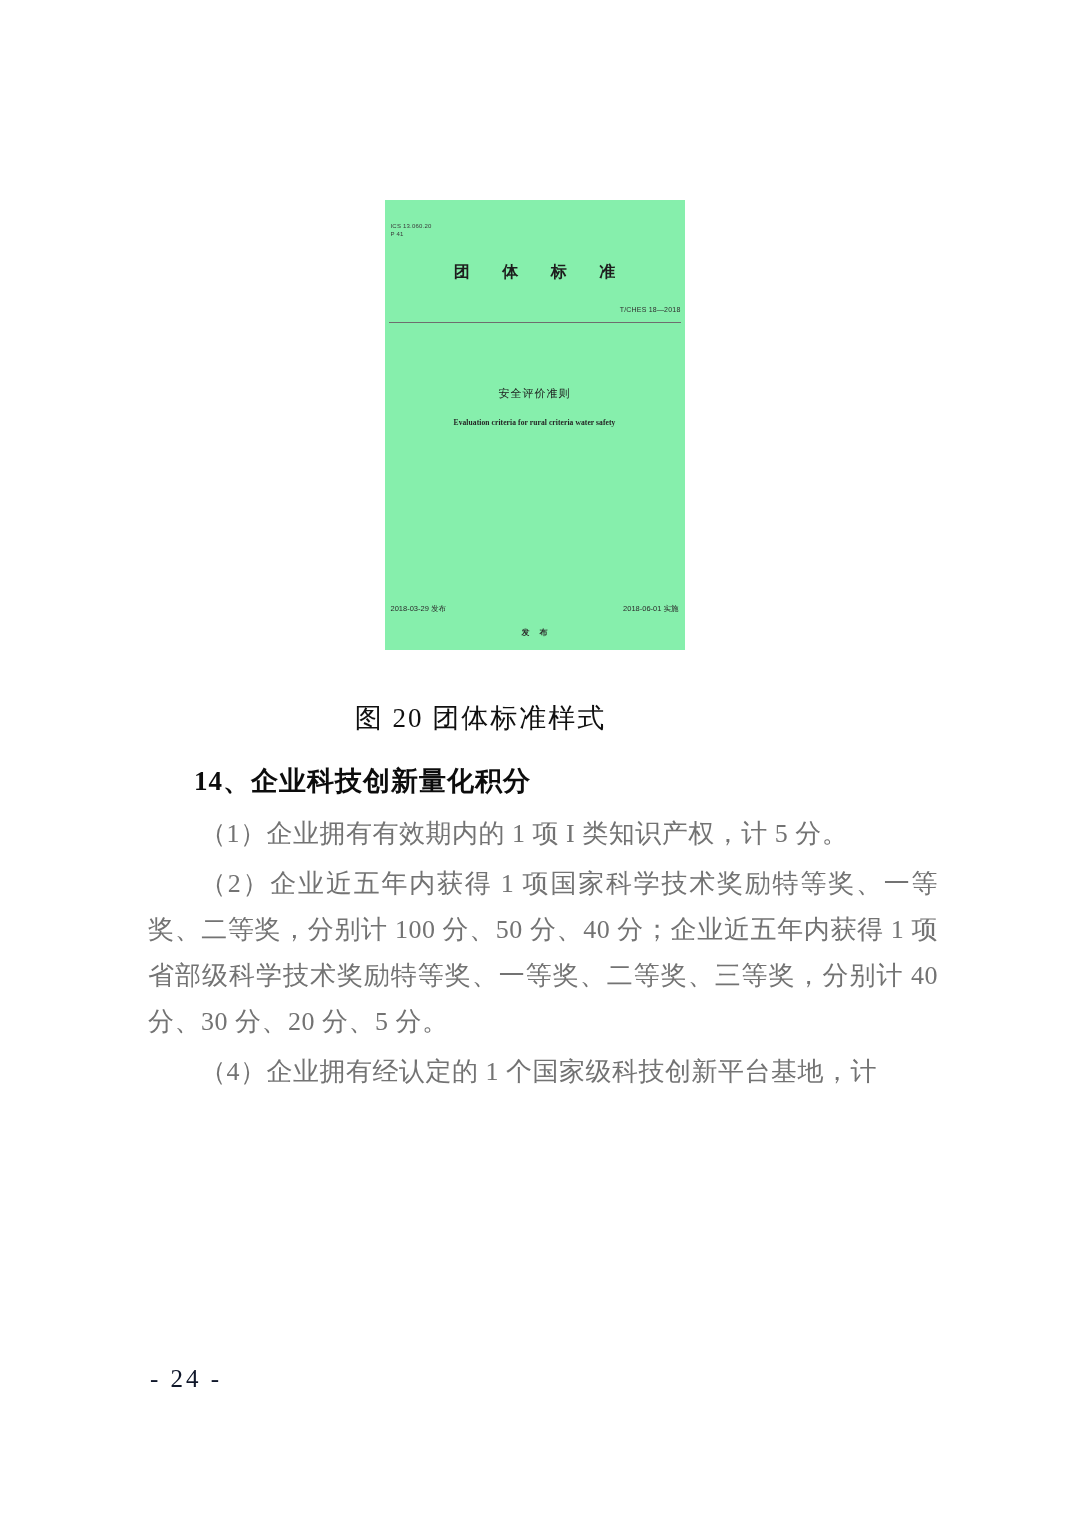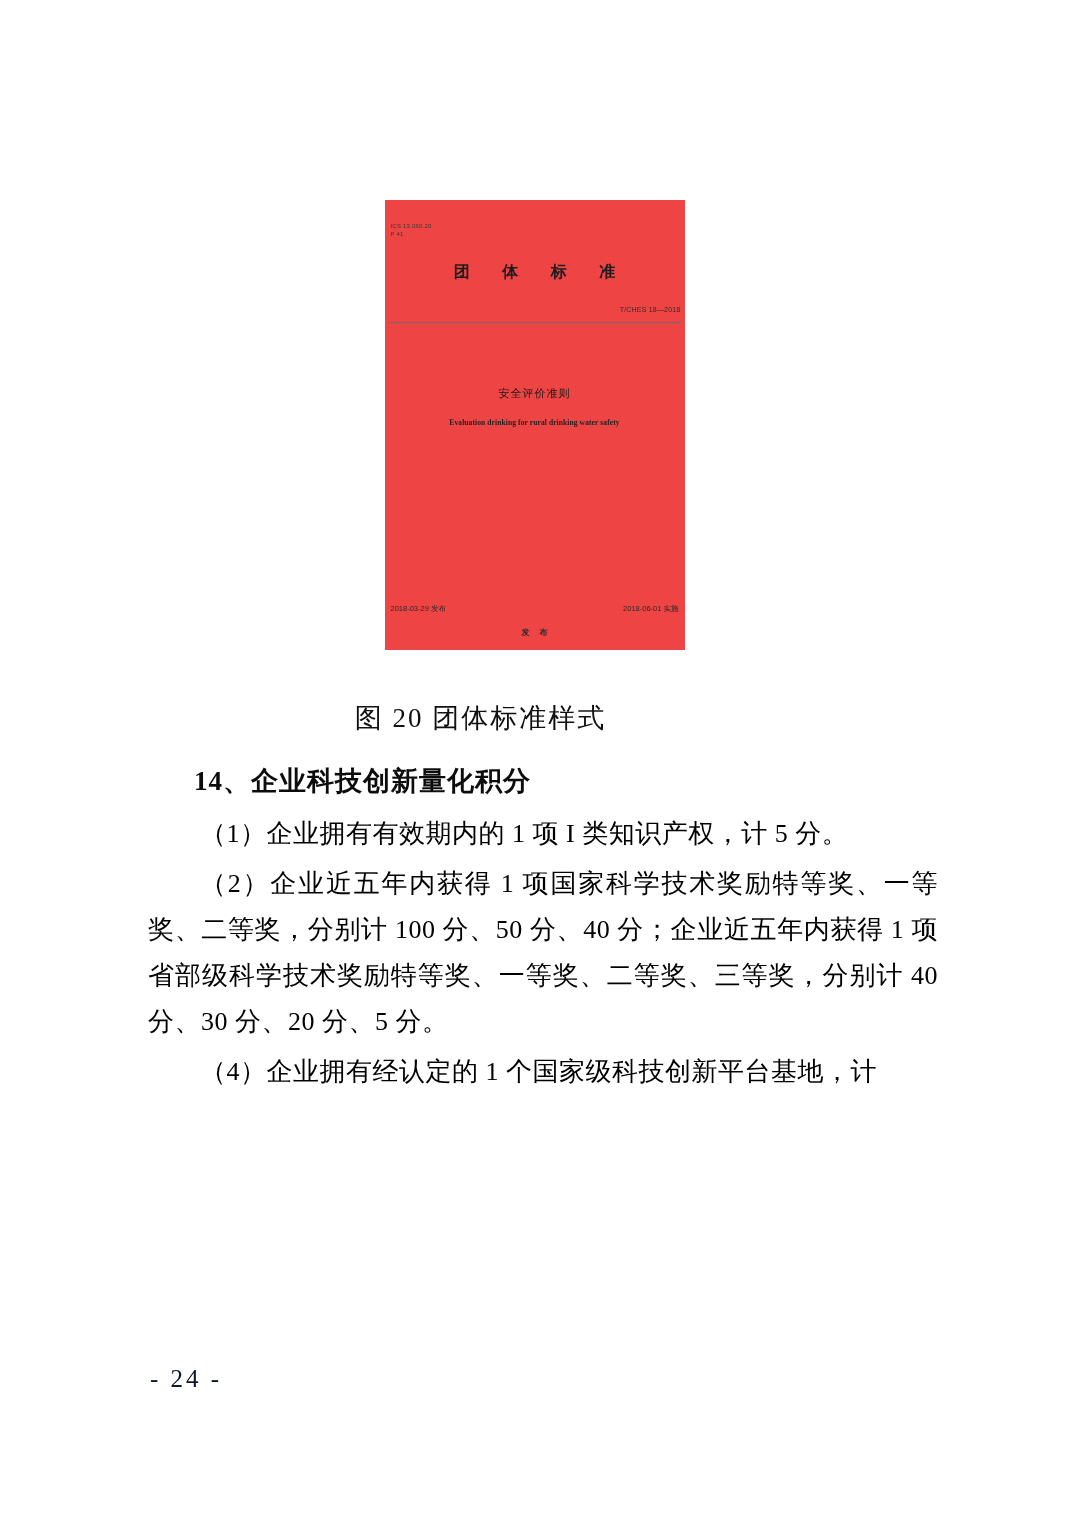--- a/index.html
+++ b/index.html
@@ -30,21 +30,21 @@
     top: 200px;
     left: 0;
     width: 1069px;
     display: flex;
     justify-content: center;
   }
   .cover {
     position: relative;
     width: 300px;
     height: 450px;
-    background: #ef4444;
+    background: #86efac;
     font-family: "Liberation Sans", sans-serif;
     color: #2b2b2b;
   }
   .cover-icscode {
     position: absolute;
     top: 22px;
     left: 6px;
     font-size: 6px;
     line-height: 1.35;
     letter-spacing: 0.2px;
@@ -157,21 +157,21 @@
     padding-left: 46px;
     color: #0c0c0c;
   }
   .para {
     font-size: 26px;
     line-height: 46px;
     margin: 4px 0 2px 0;
     text-indent: 52px;
     text-align: justify;
     text-justify: inter-ideograph;
-    color: #000000;
+    color: #737373;
     letter-spacing: 0.5px;
   }
 
   
   .page-number {
     position: absolute;
     top: 1365px;
     left: 150px;
     font-size: 25px;
     letter-spacing: 3px;
@@ -184,21 +184,21 @@
 <div class="page">
 
   <div class="figure-wrap">
     <div class="cover">
       <div class="cover-icscode">ICS 13.060.20
 P 41</div>
       <div class="cover-title">团 体 标 准</div>
       <div class="cover-stdno">T/CHES 18—2018</div>
       <div class="cover-rule"></div>
       <div class="cover-name-cn">安全评价准则</div>
-      <div class="cover-name-en">Evaluation drinking for rural drinking water safety</div>
+      <div class="cover-name-en">Evaluation criteria for rural criteria water safety</div>
       <div class="cover-date-left">2018-03-29 发布</div>
       <div class="cover-date-right">2018-06-01 实施</div>
       <div class="cover-issuer">发 布</div>
     </div>
   </div>
 
   <div class="fig-caption">图 20  团体标准样式</div>
 
   <div class="content">
     <h2 class="section-heading">14、企业科技创新量化积分</h2>

